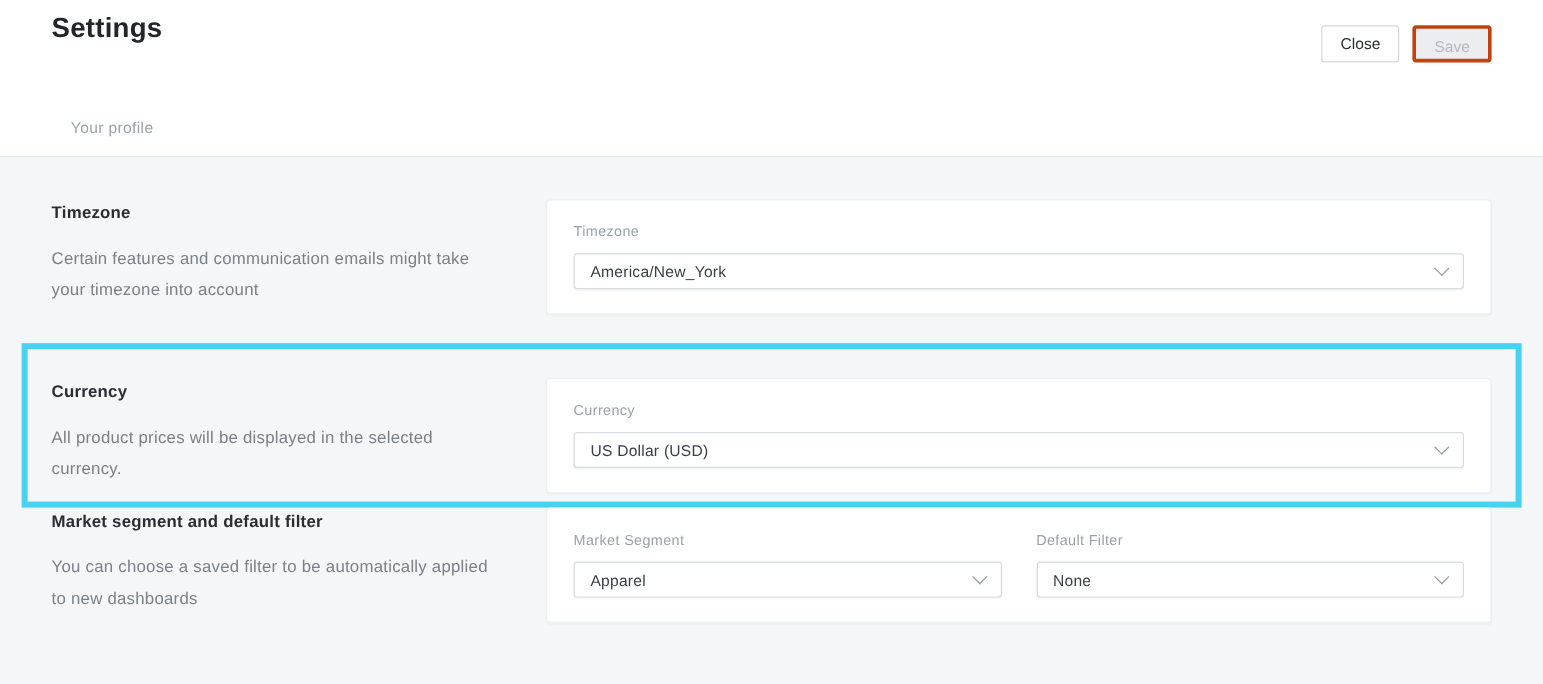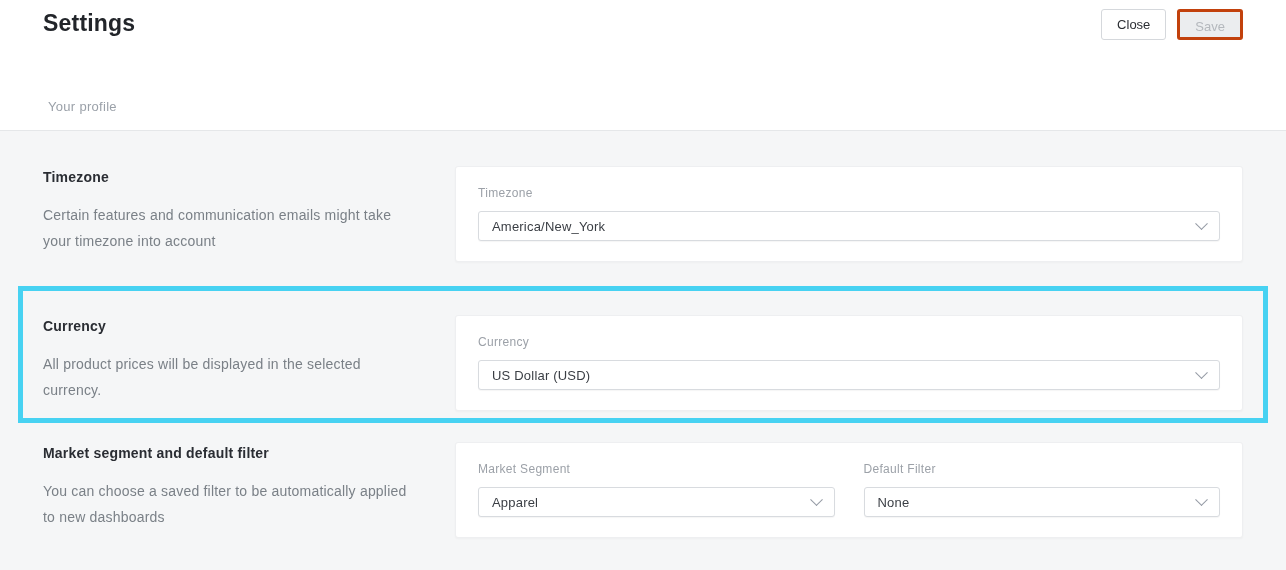--- a/index.html
+++ b/index.html
@@ -19,21 +19,21 @@
   .page-title {
     position: absolute;
     left: 43px; top: 10px;
     font-size: 23px;
     font-weight: 700;
     color: #22252a;
     letter-spacing: 0.2px;
   }
   .header-actions {
     position: absolute;
-    top: 9px; right: 43px;
+    top: 21px; right: 43px;
     display: flex;
     gap: 11px;
   }
   .btn {
     height: 31px;
     padding: 0 15px;
     font-family: "Liberation Sans", sans-serif;
     font-size: 13px;
     border-radius: 3px;
     cursor: pointer;
@@ -45,21 +45,21 @@
     color: #2b2e33;
   }
   .btn-save {
     background: #ebedef;
     border: 3px solid #c2410c;
     color: #b4b8bd;
     cursor: default;
   }
   .tabs {
     position: absolute;
-    left: 33px; bottom: 0;
+    left: 44px; bottom: 0;
     display: flex;
     text-align: center;
   }
   .tab {
     padding: 0 15px;
     font-size: 13px;
     color: #9ba1a9;
     letter-spacing: 0.3px;
     padding-bottom: 13px;
     border-bottom: 3px solid transparent;
@@ -138,21 +138,21 @@
     flex-shrink: 0;
   }
   
   .highlight-box {
     margin: 24px 18px 0;
     border: 5px solid #47d2f2;
     padding: 24px 0 7px;
   }
   .highlight-box .row { padding: 0 20px; }
   .row-timezone { margin-top: 0; }
-  .row-market { margin-top: 19px; }
+  .row-market { }
 </style>
 </head>
 <body>
 
 <div class="header">
   <div class="page-title">Settings</div>
   <div class="header-actions">
     <button class="btn btn-close">Close</button>
     <button class="btn btn-save">Save</button>
   </div>

